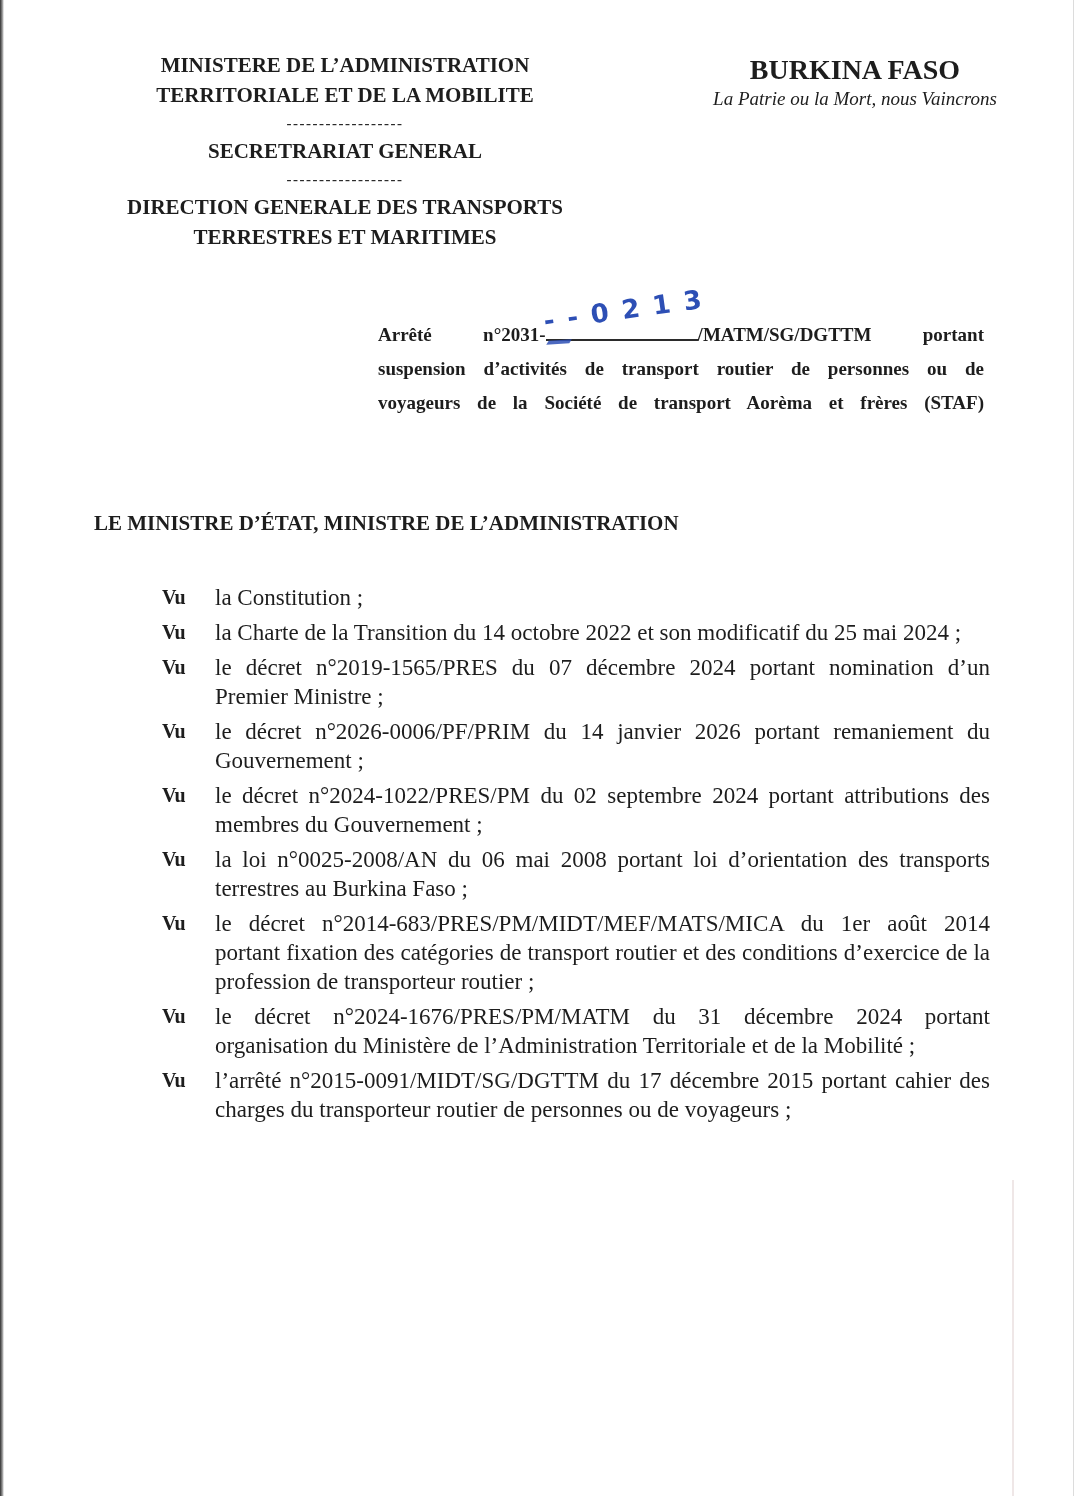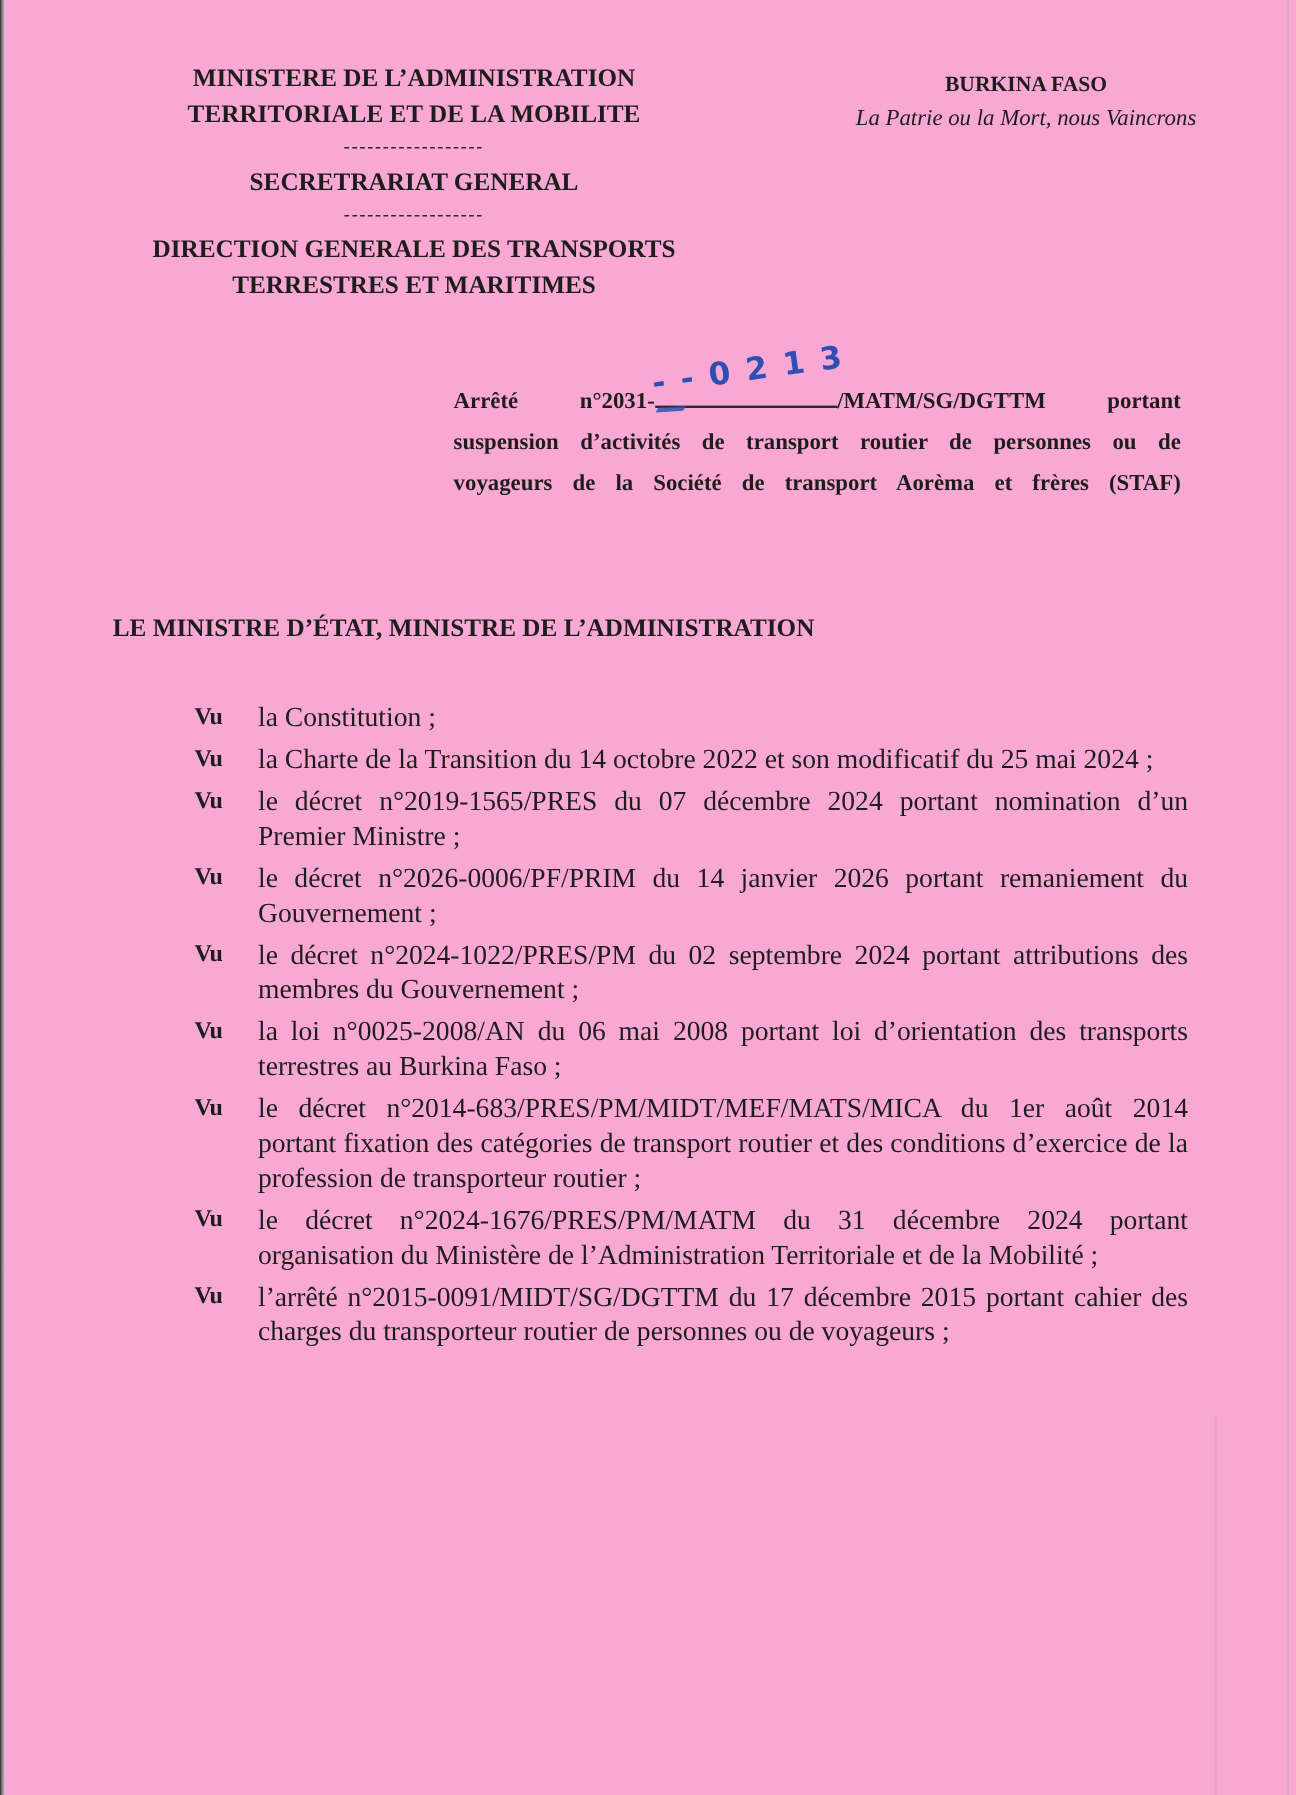--- a/index.html
+++ b/index.html
@@ -2,21 +2,21 @@
 <html style="--ink: #2d4fb5;"><head>
 <meta charset="utf-8">
 <style>
   :root { --ink: #2d4fb5; }
   * { margin: 0; padding: 0; box-sizing: border-box; }
   html, body { background: #e8e8e6; }
   .page {
     position: relative;
     width: 1080px;
     height: 1496px;
-    background: #f9a8d4;
+    background: #ffffff;
     overflow: hidden;
     color: #1d1d1d;
     font-family: "Liberation Serif", "DejaVu Serif", serif;
   }
   
   .edge-left {
     position: absolute; left: 0; top: 0; width: 4px; height: 100%;
     background: linear-gradient(to right, #303030, #9a9a9a 60%, rgba(160,160,160,0));
   }
   .edge-right {
@@ -28,21 +28,21 @@
     background: rgba(190,160,160,0.25);
   }
 
   
   .hdr-left {
     position: absolute; left: 85px; top: 50px; width: 520px;
     text-align: center; font-weight: bold; font-size: 21px; line-height: 30px;
   }
   .hdr-divider { font-size: 15px; line-height: 26px; letter-spacing: 1.5px; font-weight: bold; color: #2a2a2a; }
   .hdr-right { position: absolute; left: 655px; top: 55px; width: 400px; text-align: center; }
-  .country { font-weight: bold; font-size: 18px; line-height: 30px; }
+  .country { font-weight: bold; font-size: 28px; line-height: 30px; }
   .motto { font-style: italic; font-size: 19px; line-height: 27px; }
 
   
   .title-block {
     position: absolute; left: 378px; top: 318px; width: 606px;
     font-weight: bold; font-size: 19px; line-height: 34px;
   }
   .title-line { text-align: justify; text-align-last: justify; }
   .blank {
     display: inline-block; position: relative;

